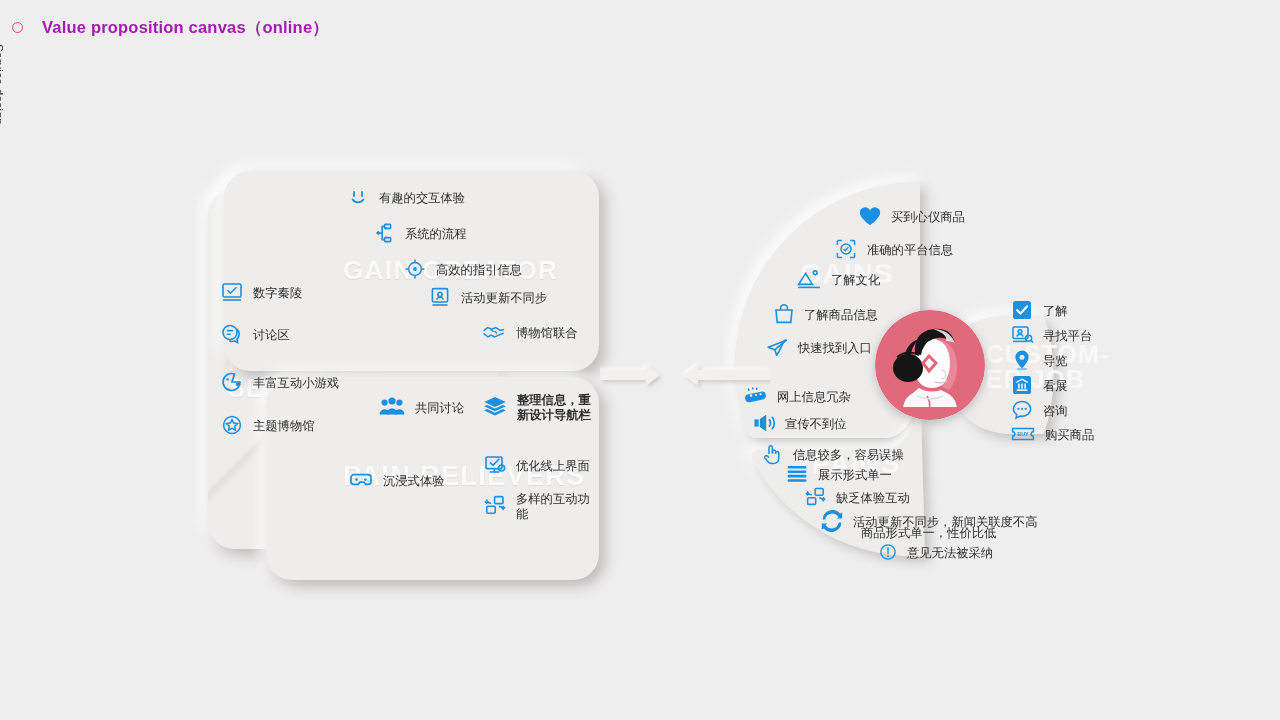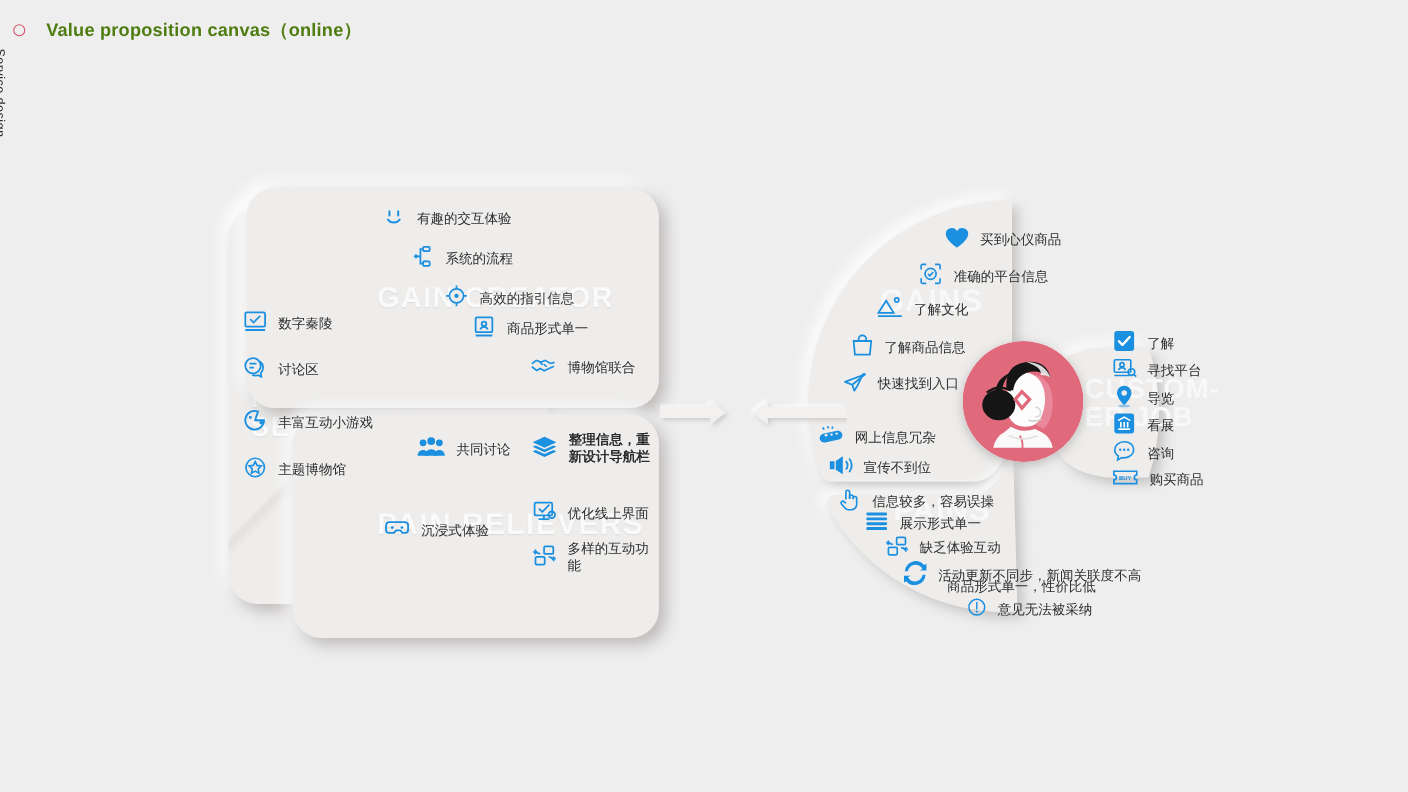--- a/index.html
+++ b/index.html
@@ -7,21 +7,21 @@
     width:1280px;height:720px;overflow:hidden;
     background:#efeeee;
     font-family:"Liberation Sans","DejaVu Sans",sans-serif;
     color:#222;
     position:relative;
   }
   
   #header{position:absolute;left:0;top:0;width:100%;height:60px;}
   #page-title{
     position:absolute;left:42px;top:17px;
-    font-size:16.5px;font-weight:bold;letter-spacing:.2px;color:#4d7c0f;
+    font-size:16.5px;font-weight:bold;letter-spacing:.2px;color:#a21caf;
     white-space:nowrap;
   }
   #side-marker{
     position:absolute;left:12px;top:22px;
     width:11px;height:11px;border:1.4px solid #d4536b;border-radius:50%;
     box-sizing:border-box;
   }
   #side-label{
     position:absolute;left:5px;top:44px;
     width:110px;
@@ -179,21 +179,21 @@
   </div>
 
   <div class="row" style="left:228px;top:120px;z-index:5;">
     <span class="ic">
       <svg width="24" height="24" viewBox="0 0 24 24" fill="none" stroke="#1b8fe0" stroke-width="1.6">
         <rect x="4.4" y="3.6" width="15.2" height="13.4" rx="1.2"></rect>
         <circle cx="12" cy="9.4" r="2.1"></circle>
           <path d="M8.6 14.6a3.6 3.6 0 0 1 6.8 0"></path>
         <path d="M4.4 20h15.2"></path>
       </svg></span>
-    <span class="txt">商品形式单一</span>
+    <span class="txt">活动更新不同步</span>
   </div>
 
   <div class="row" style="left:281px;top:155px;z-index:5;">
     <span class="ic">
       <svg width="26" height="24" viewBox="0 0 26 24" fill="none" stroke="#1b8fe0" stroke-width="1.5">
         <path d="M2.5 10.8l4-3.2 4.4 1.6 3.8-1.6 4.6 2.8 3.8-1"></path>
         <path d="M2.5 13.4l4.4 3.4 3.2-1.8 3.6 2 3.4-1.6 5.6-2.4"></path>
         <path d="M9.8 9.2l2.8 2.6M13.6 11.2l2.4 2.2"></path>
       </svg></span>
     <span class="txt">博物馆联合</span>

